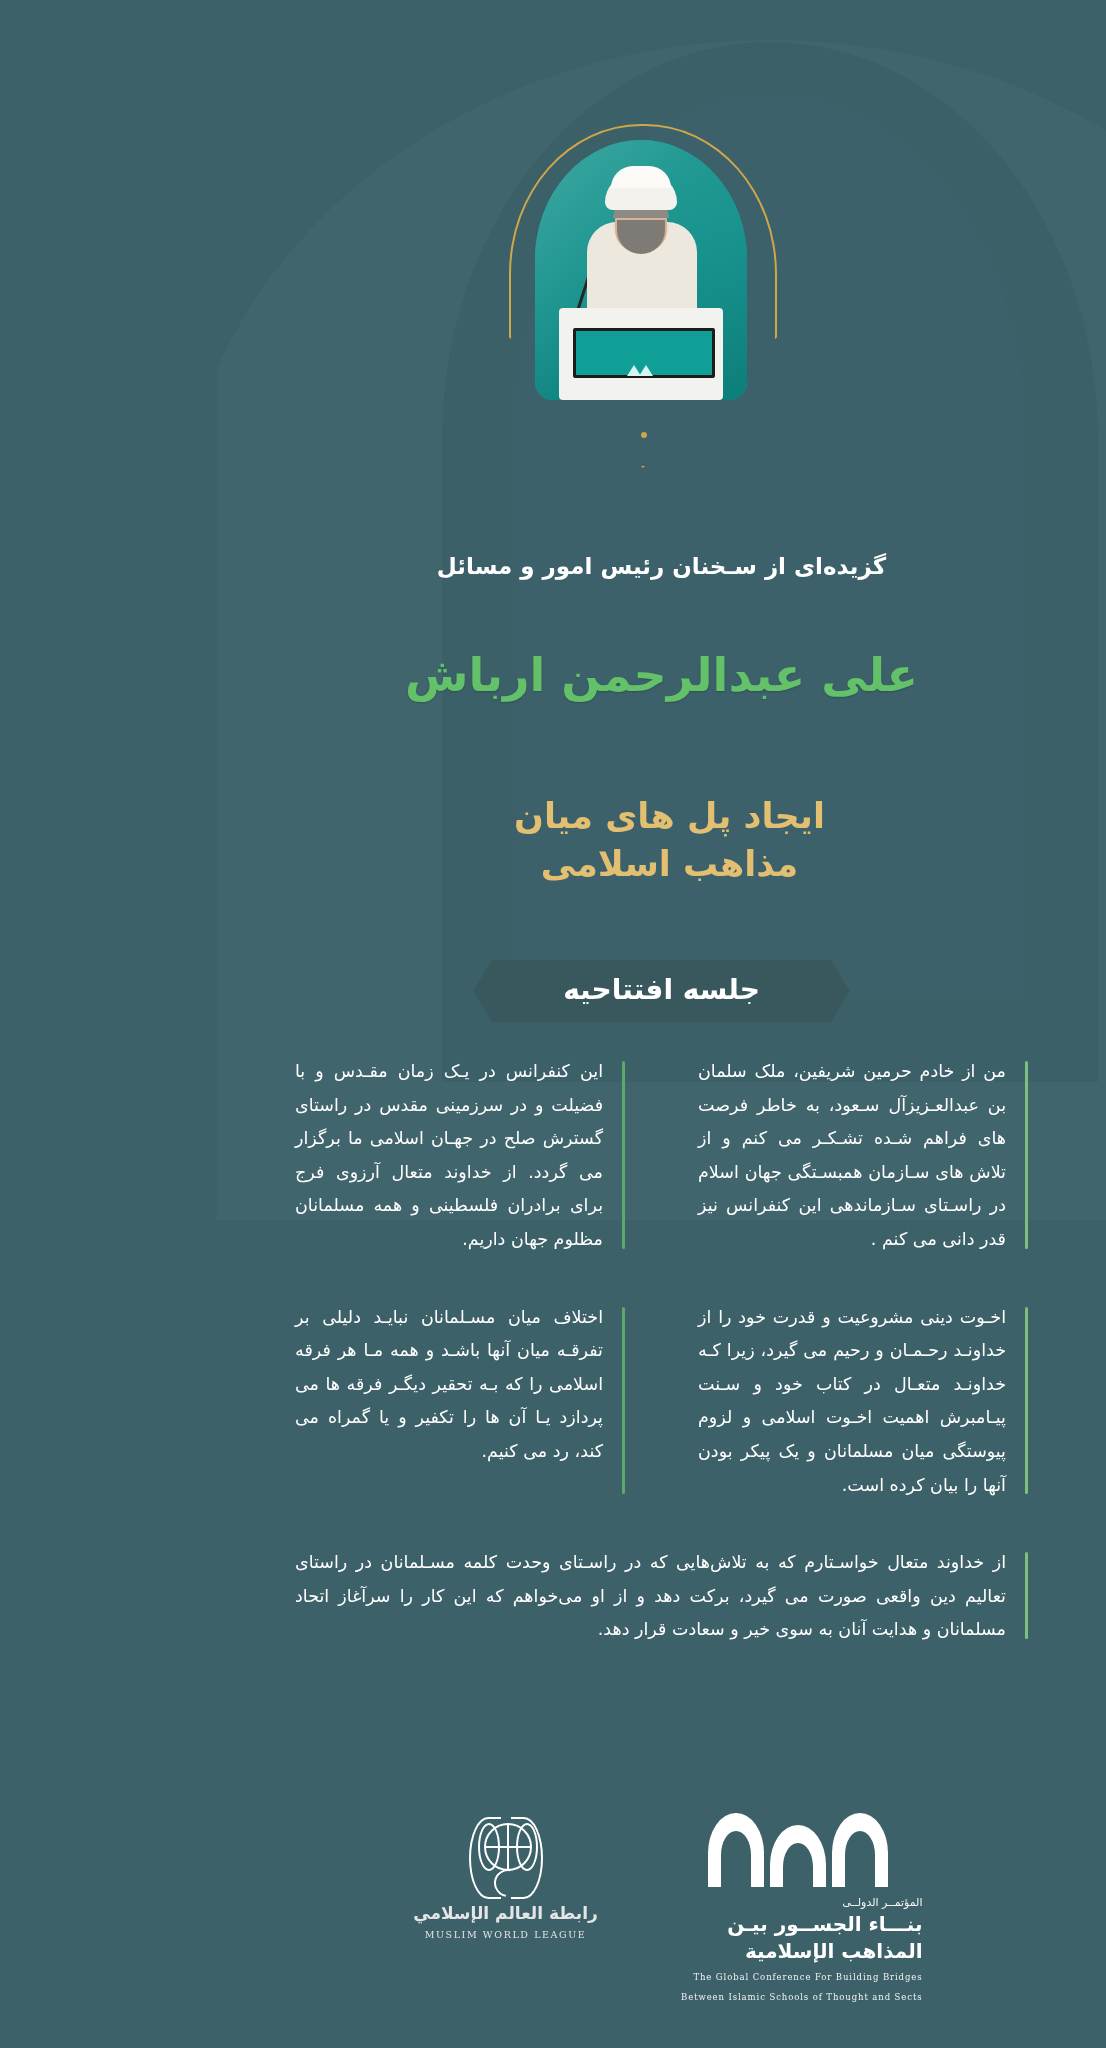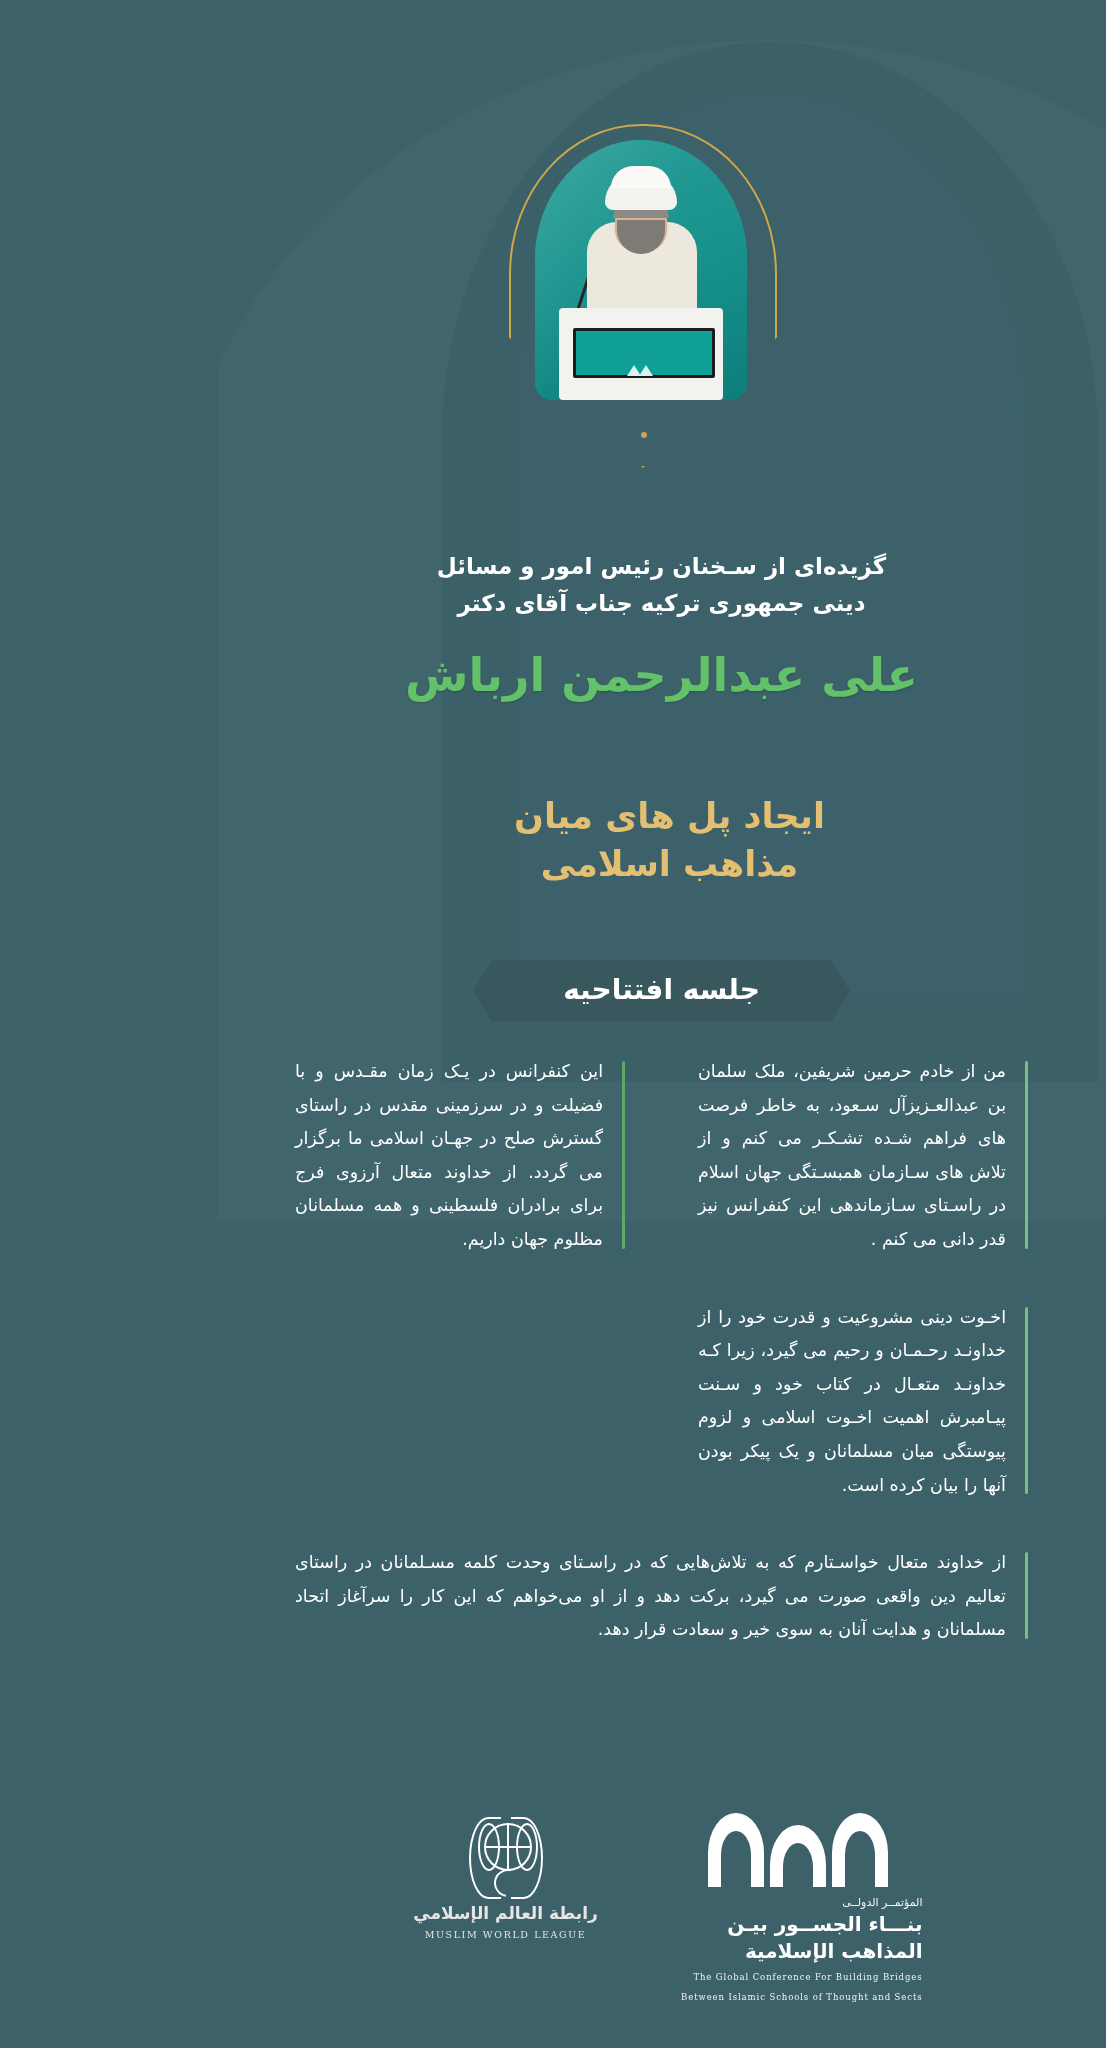--- a/index.html
+++ b/index.html
@@ -195,41 +195,41 @@
       <div class="ph-podium"></div>
       <div class="ph-podium-screen"></div>
       <div class="ph-podium-logo"></div>
     </div>
     <div class="gold"></div>
     <div class="gold-dot"></div>
   </div>
 
   <div class="center lede">
     <div>گزیده‌ای از سـخنان رئیس امور و مسائل</div>
-    <div>دینی جمهوری ترکیه جناب آقای دکتر</div>
   </div>
 
   <div class="center speaker">علی عبدالرحمن ارباش</div>
 
   <div class="center conf-title">
     <div>ایجاد پل های میان</div>
     <div>مذاهب اسلامی</div>
   </div>
 
   <div class="pill-wrap">
     <span class="pill">جلسه افتتاحیه</span>
   </div>
 
   <div class="quotes">
     <div class="qrow">
       <div class="quote half right-col">من از خادم حرمین شریفین، ملک سلمان بن عبدالعـزیزآل سـعود، به خاطر فرصت های فراهم شـده تشـکـر می کنم و از تلاش های سـازمان همبسـتگی جهان اسلام در راسـتای سـازماندهی این کنفرانس نیز قدر دانی می کنم .</div>
       <div class="quote half left-col">این کنفرانس در یـک زمان مقـدس و با فضیلت و در سرزمینی مقدس در راستای گسترش صلح در جهـان اسلامی ما برگزار می گردد. از خداوند متعال آرزوی فرج برای برادران فلسطینی و همه مسلمانان مظلوم جهان داریم.</div>
     </div>
     <div class="qrow">
       <div class="quote half right-col">اخـوت دینی مشروعیت و قدرت خود را از خداونـد رحـمـان و رحیم می گیرد، زیرا کـه خداونـد متعـال در کتاب خود و سـنت پیـامبرش اهمیت اخـوت اسلامی و لزوم پیوستگی میان مسلمانان و یک پیکر بودن آنها را بیان کرده است.</div>
+      <div class="quote half left-col">اختلاف میان مسـلمانان نبایـد دلیلی بر تفرقـه میان آنها باشـد و همه مـا هر فرقه اسلامی را که بـه تحقیر دیگـر فرقه ها می پردازد یـا آن ها را تکفیر و یا گمراه می کند، رد می کنیم.</div>
     </div>
     <div class="qrow">
       <div class="quote full right-col">از خداوند متعال خواسـتارم که به تلاش‌هایی که در راسـتای وحدت کلمه مسـلمانان در راستای تعالیم دین واقعی صورت می گیرد، برکت دهد و از او می‌خواهم که این کار را سرآغاز اتحاد مسلمانان و هدایت آنان به سوی خیر و سعادت قرار دهد.</div>
     </div>
   </div>
 
   <div class="footer">
 
     <div class="logo-a">
       <div class="marks">

